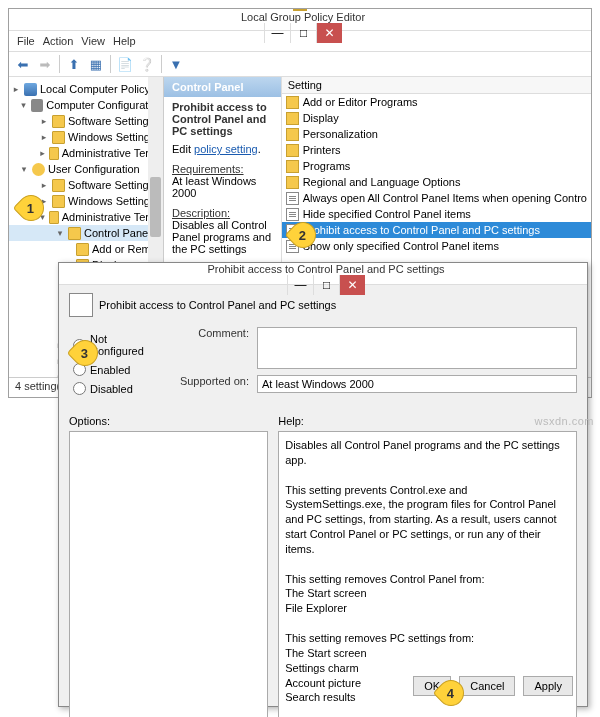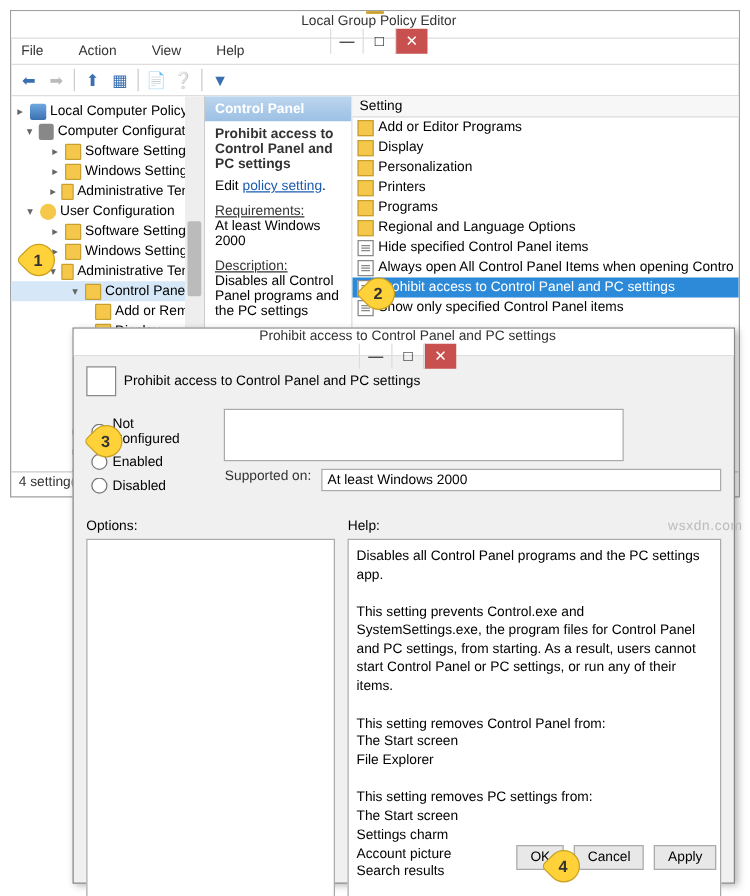--- a/index.html
+++ b/index.html
@@ -7,21 +7,21 @@
 
 
 .win { position: absolute; border: 1px solid #a0a0a0; background: #fff; }
 .gpe { left: 8px; top: 8px; width: 584px; height: 390px; }
 .titlebar { height: 22px; background: #fff; display: flex; align-items: center; padding-left: 6px; border-bottom: 1px solid #ddd; flex-direction: column; }
 .titlebar .ticon { width: 14px; height: 14px; background: #f5c84c; border: 1px solid #c8a030; margin-right: 6px; }
 .titlebar .ttext { flex: 1; text-align: center; color: #333; }
 .winbtns { display: flex; }
 .winbtn { width: 26px; height: 20px; display: flex; align-items: center; justify-content: center; border-left: 1px solid #ddd; cursor: pointer; font-size: 12px; }
 .winbtn.close { background: #c8504f; color: #fff; }
-.menubar { height: 20px; display: flex; align-items: center; gap: 28px; padding: 0 8px; color: #333; }
+.menubar { height: 20px; display: flex; align-items: center; gap: 8px; padding: 0 8px; color: #333; }
 .menuitem { cursor: pointer; }
 .toolbar { height: 26px; border-top: 1px solid #ddd; border-bottom: 1px solid #ddd; display: flex; align-items: center; gap: 2px; padding: 0 4px; }
 .tbtn { width: 20px; height: 20px; display: flex; align-items: center; justify-content: center; cursor: pointer; font-size: 13px; color: #3a70b0; }
 .tbtn.dis { color: #bbb; }
 .sep { width: 1px; height: 18px; background: #ccc; margin: 0 2px; }
 
 .gpe-body { display: flex; height: calc(100% - 88px); }
 .tree { width: 155px; border-right: 1px solid #ccc; overflow: hidden; padding: 4px 0; font-size: 11px; position: relative; }
 .treerow { display: flex; align-items: center; height: 16px; white-space: nowrap; padding-left: var(--ind, 4px); cursor: pointer; }
 .exp { width: 10px; text-align: center; color: #666; font-size: 9px; }
@@ -246,25 +246,25 @@
         <div class="ritem">
             <span class="ri"></span>
             <span>Programs</span>
           </div>
         <div class="ritem">
             <span class="ri"></span>
             <span>Regional and Language Options</span>
           </div>
         <div class="ritem page">
             <span class="ri"></span>
+            <span>Always open All Control Panel Items when opening Contro</span>
+          </div>
+        <div class="ritem page">
+            <span class="ri"></span>
             <span>Hide specified Control Panel items</span>
-          </div>
-        <div class="ritem page">
-            <span class="ri"></span>
-            <span>Always open All Control Panel Items when opening Contro</span>
           </div>
         <div class="ritem page sel">
             <span class="ri"></span>
             <span>Prohibit access to Control Panel and PC settings</span>
           </div>
         <div class="ritem page">
             <span class="ri"></span>
             <span>Show only specified Control Panel items</span>
           </div>
       </div>
@@ -297,20 +297,21 @@
             <input type="radio" name="st" style="">
             <span>Enabled</span>
           </label>
         <label class="radio">
             <input type="radio" name="st" style="">
             <span>Disabled</span>
           </label>
       </div>
       <div class="fldcol" style="flex:1">
         <div style="display:flex;gap:8px">
+          <div class="lbl">Comment:</div>
           <div class="comment"></div>
         </div>
         <div style="display:flex;gap:8px">
           <div class="lbl">Supported on:</div>
           <div class="supported">
               <span>At least Windows 2000</span>
             </div>
         </div>
       </div>
     </div>

